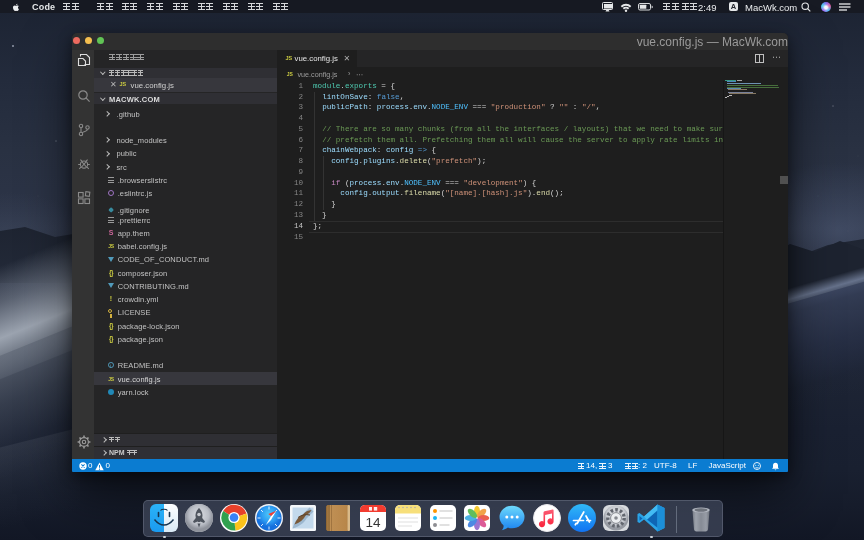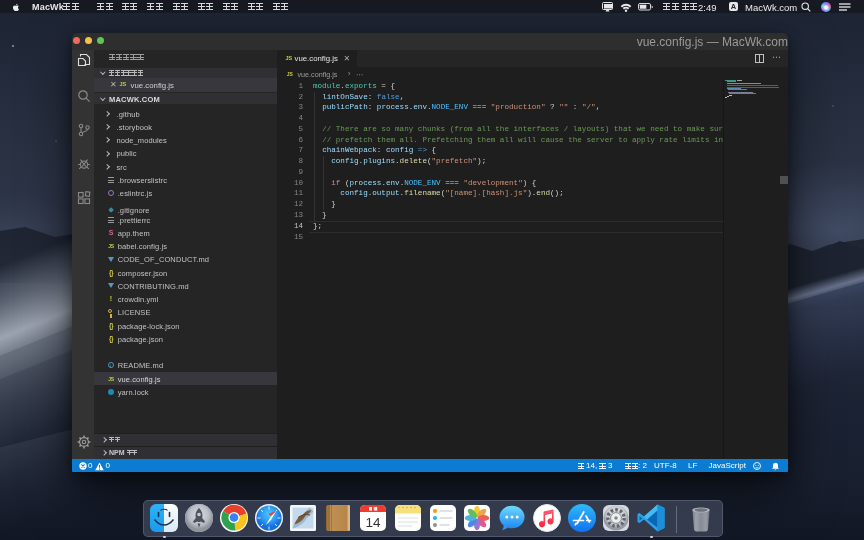--- a/index.html
+++ b/index.html
@@ -87,21 +87,21 @@
   <div class="duneRbox">
       <div class="m"></div>
       <div class="r1"></div>
       <div class="r2"></div>
     </div>
 
   <div id="menubar">
     <svg class="abs" style="left:12.5px;top:2.5px" width="7" height="8.4" viewBox="0 0 10 12">
         <path fill="#eceef0" d="M7.1 6.4c0-1.2 1-1.8 1.1-1.9-.6-.9-1.5-1-1.9-1-.8-.1-1.6.5-2 .5-.4 0-1-.5-1.7-.5-.9 0-1.7.5-2.2 1.3-.9 1.6-.2 4 .7 5.3.4.6.9 1.3 1.6 1.3.6 0 .9-.4 1.7-.4s1 .4 1.7.4c.7 0 1.2-.6 1.6-1.2.5-.7.7-1.4.7-1.4s-1.3-.5-1.3-2.4zM5.9 2.6c.4-.4.6-1.1.5-1.7-.5 0-1.2.4-1.5.8-.3.4-.6 1-.5 1.6.6.1 1.2-.3 1.5-.7z"></path>
       </svg>
-    <b class="abs" style="left:32px;top:2px;font-size:9px;letter-spacing:.2px">MacWk</b>
+    <b class="abs" style="left:32px;top:2px;font-size:9px;letter-spacing:.2px">Code</b>
     <span class="abs mit" style="left:63px"><i class="cn"></i><i class="cn"></i></span>
     <span class="abs mit" style="left:97px"><i class="cn"></i><i class="cn"></i></span>
     <span class="abs mit" style="left:121.5px"><i class="cn"></i><i class="cn"></i></span>
     <span class="abs mit" style="left:147px"><i class="cn"></i><i class="cn"></i></span>
     <span class="abs mit" style="left:172.5px"><i class="cn"></i><i class="cn"></i></span>
     <span class="abs mit" style="left:197.5px"><i class="cn"></i><i class="cn"></i></span>
     <span class="abs mit" style="left:222.5px"><i class="cn"></i><i class="cn"></i></span>
     <span class="abs mit" style="left:247.5px"><i class="cn"></i><i class="cn"></i></span>
     <span class="abs mit" style="left:272.5px"><i class="cn"></i><i class="cn"></i></span>
     <svg class="abs" style="left:602px;top:2px" width="11" height="10" viewBox="0 0 11 10">
@@ -203,24 +203,20 @@
         <span class="abs" style="left:25.5px;top:3.2px;color:#cbcb41;font-size:5.5px;font-weight:bold">JS</span>
         <span class="abs" style="left:36.6px;top:2.8px;font-size:7.8px">vue.config.js</span>
       </div>
       <div class="shdr" style="top:42.5px;height:11.8px">
         <span class="chev d" style="left:7px;top:3.4px"></span>
         <span class="abs" style="left:15px;top:2.2px;font-size:7.5px;font-weight:bold;color:#dadada;letter-spacing:.2px">MACWK.COM</span>
       </div>
       <div class="trow" style="top:57.2px">
           <span class="chev r" style="left:10.5px;top:4.6px"></span>
           <span class="lbl" style="left:22.5px">.github</span>
-        </div>
-      <div class="trow" style="top:70.45px">
-          <span class="chev r" style="left:10.5px;top:4.6px"></span>
-          <span class="lbl" style="left:22.5px">.storybook</span>
         </div>
       <div class="trow" style="top:83.7px">
           <span class="chev r" style="left:10.5px;top:4.6px"></span>
           <span class="lbl" style="left:22.5px">node_modules</span>
         </div>
       <div class="trow" style="top:96.95px">
           <span class="chev r" style="left:10.5px;top:4.6px"></span>
           <span class="lbl" style="left:22.5px">public</span>
         </div>
       <div class="trow" style="top:110.2px">

